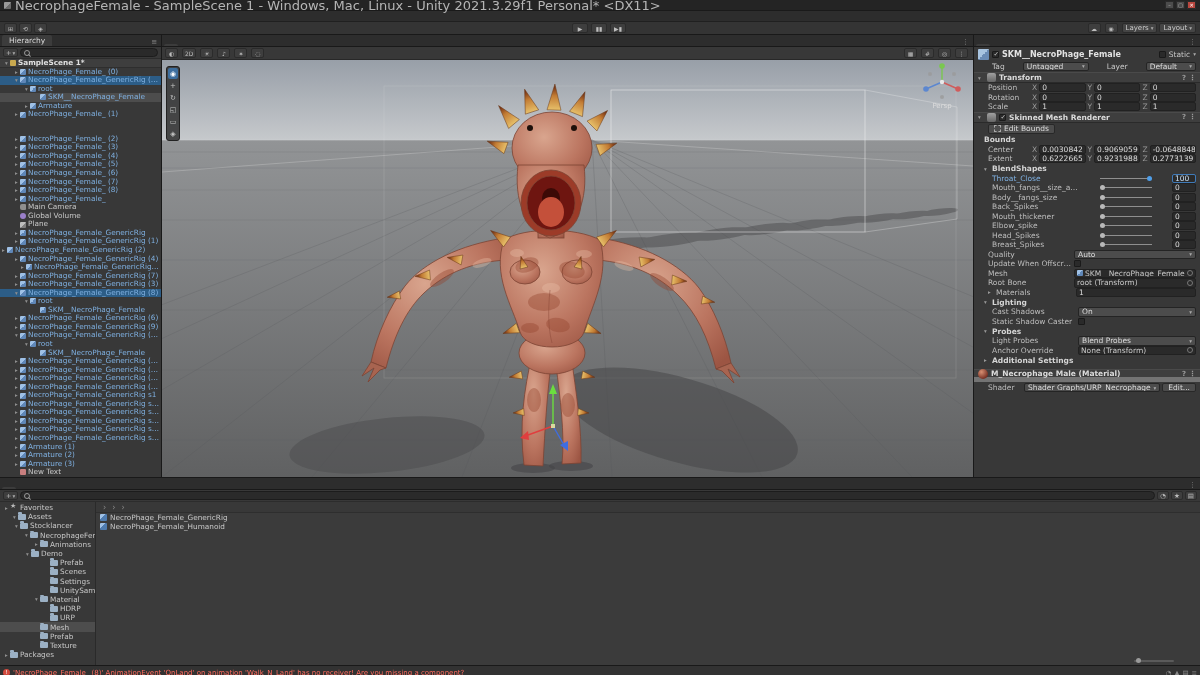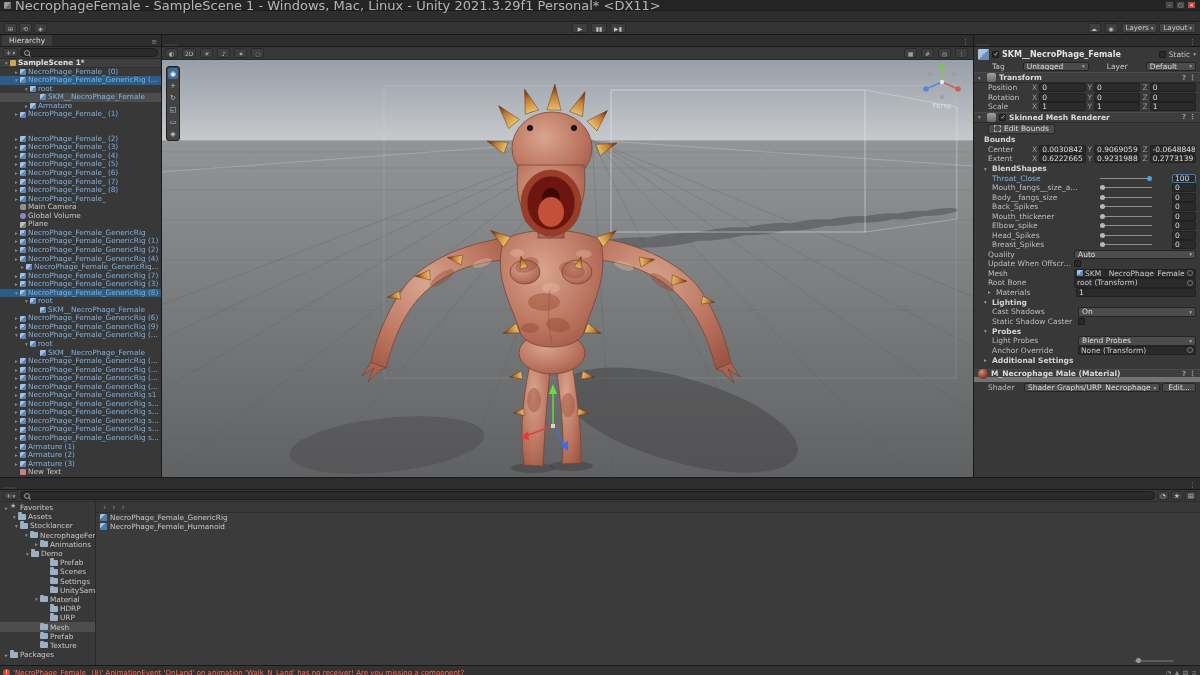--- a/index.html
+++ b/index.html
@@ -291,21 +291,21 @@
           <div class="h-row" data-icon="prefab" data-arrow="closed" style="padding-left: 13px;">
             <span class="arrow"></span>
             <span class="obj-icon"></span>
             <span class="lbl">NecroPhage_Female_GenericRig</span>
           </div>
           <div class="h-row" data-icon="prefab" data-arrow="closed" style="padding-left: 13px;">
             <span class="arrow"></span>
             <span class="obj-icon"></span>
             <span class="lbl">NecroPhage_Female_GenericRig (1)</span>
           </div>
-          <div class="h-row" data-icon="prefab" data-arrow="closed" style="padding-left: 13px;">
+          <div class="h-row" data-icon="prefab" data-arrow="closed" style="">
             <span class="arrow"></span>
             <span class="obj-icon"></span>
             <span class="lbl">NecroPhage_Female_GenericRig (2)</span>
           </div>
           <div class="h-row" data-icon="prefab" data-arrow="closed" style="padding-left: 13px;">
             <span class="arrow"></span>
             <span class="obj-icon"></span>
             <span class="lbl">NecroPhage_Female_GenericRig (4)</span>
           </div>
           <div class="h-row" data-icon="prefab" data-arrow="closed" style="padding-left: 19px;">

